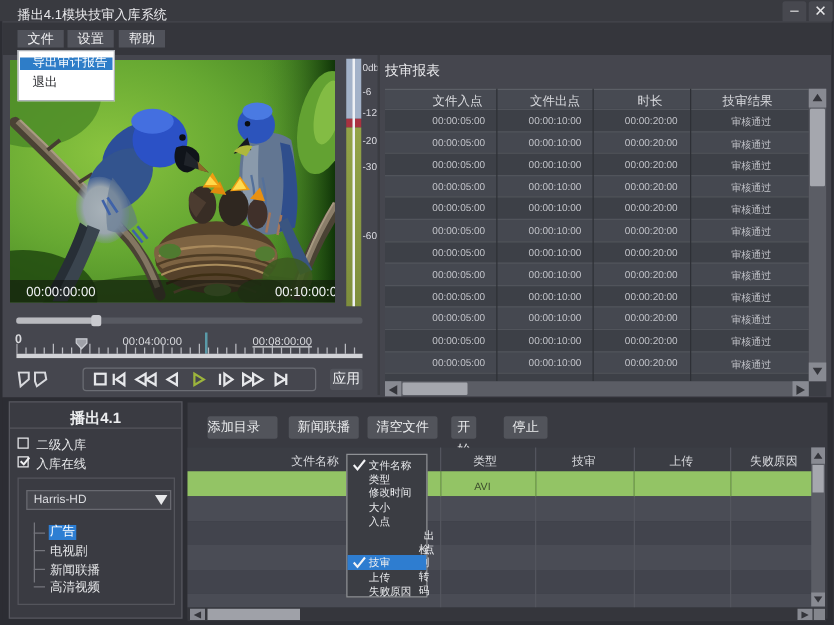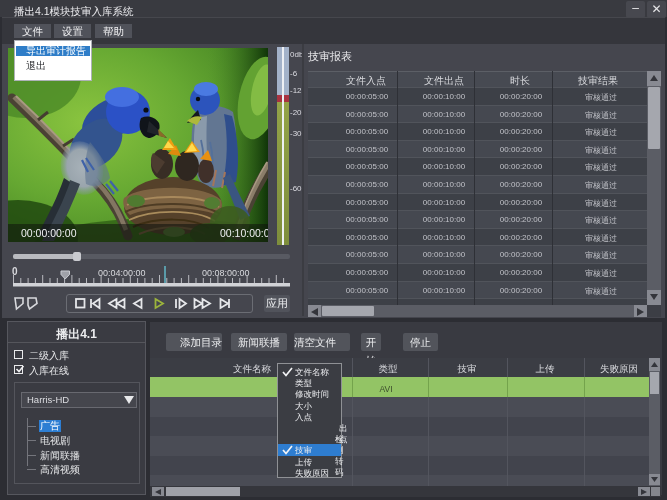--- a/index.html
+++ b/index.html
@@ -117,21 +117,21 @@
 <div class="abs" style="left:290px;top:108px;font-size:8px;color:#dcdce2;">-20</div>
 <div class="abs" style="left:290px;top:129px;font-size:8px;color:#dcdce2;">-30</div>
 <div class="abs" style="left:290px;top:184px;font-size:8px;color:#dcdce2;">-60</div>
 
 <div class="abs" style="left:13px;top:254px;width:277px;height:5px;background:#585a62;border-radius:2px;"></div>
 <div class="abs" style="left:13px;top:254px;width:62px;height:5px;background:#b9babf;border-radius:2px;"></div>
 <div class="abs" style="left:73px;top:252px;width:8px;height:9px;background:#c9cacf;border-radius:2px;"></div>
 
 <div class="abs" style="left:12px;top:266px;font-size:10px;font-weight:bold;color:#d8d9dd;">0</div>
 <div class="abs" style="left:98px;top:268px;font-size:9px;color:#d8d9dd;">00:04:00:00</div>
-<div class="abs" style="left:202px;top:268px;font-size:9px;color:#d8d9dd;">00:08:00:00</div>
+<div class="abs" style="left:202px;top:268px;font-size:9px;color:#d8d9dd;text-decoration:underline;">00:08:00:00</div>
 <div class="abs" style="left:164px;top:266px;width:2px;height:17px;background:#5a9aa8;"></div>
 <svg class="abs" style="left:13px;top:271px;" width="278" height="16">
   <g stroke="#b9bac0" stroke-width="1" id="ticks">
       <line x1="0.5" y1="4" x2="0.5" y2="12"></line>
       <line x1="7.8" y1="7" x2="7.8" y2="12"></line>
       <line x1="15.1" y1="7" x2="15.1" y2="12"></line>
       <line x1="22.4" y1="7" x2="22.4" y2="12"></line>
       <line x1="29.7" y1="4" x2="29.7" y2="12"></line>
       <line x1="37" y1="7" x2="37" y2="12"></line>
       <line x1="44.3" y1="7" x2="44.3" y2="12"></line>
@@ -310,23 +310,23 @@
   <div class="abs" style="left:19px;top:118px;width:9px;height:1px;background:#74757c;"></div>
   <div class="abs" style="left:19px;top:133px;width:9px;height:1px;background:#74757c;"></div>
   <div class="abs" style="left:19px;top:147px;width:9px;height:1px;background:#74757c;"></div>
   <div class="abs" style="left:31px;top:98px;padding:0 1px;font-size:10px;line-height:12px;color:#fff;background:#2d7ed3;">广告</div>
   <div class="abs" style="left:32px;top:112px;font-size:10px;color:#e6e7e9;">电视剧</div>
   <div class="abs" style="left:32px;top:127px;font-size:10px;color:#e6e7e9;">新闻联播</div>
   <div class="abs" style="left:32px;top:141px;font-size:10px;color:#e6e7e9;">高清视频</div>
 </div>
 
 <div class="abs" style="left:150px;top:322px;width:512px;height:173px;background:#393a41;" id="brpanel">
-    <div class="abs" style="left:16px;top:11px;width:56px;height:18px;background:#52545b;border-radius:2px;color:#ecedef;font-size:10.5px;text-align:right;line-height:18px;">添加目录</div>
+    <div class="abs" style="left:16px;top:11px;width:56px;height:18px;background:#52545b;border-radius:2px;color:#ecedef;font-size:10.5px;text-align:left;line-height:18px;">添加目录</div>
     <div class="abs" style="left:81px;top:11px;width:56px;height:18px;background:#52545b;border-radius:2px;color:#ecedef;font-size:10.5px;text-align:center;line-height:18px;">新闻联播</div>
-    <div class="abs" style="left:144px;top:11px;width:56px;height:18px;background:#52545b;border-radius:2px;color:#ecedef;font-size:10.5px;text-align:left;line-height:18px;">清空文件</div>
+    <div class="abs" style="left:144px;top:11px;width:56px;height:18px;background:#52545b;border-radius:2px;color:#ecedef;font-size:10.5px;text-align:center;line-height:18px;">清空文件</div>
     <div class="abs" style="left:211px;top:11px;width:20px;height:18px;background:#52545b;border-radius:2px;color:#ecedef;font-size:10.5px;text-align:center;line-height:18px;">开始</div>
     <div class="abs" style="left:253px;top:11px;width:35px;height:18px;background:#52545b;border-radius:2px;color:#ecedef;font-size:10.5px;text-align:center;line-height:18px;">停止</div>
     <div class="abs" style="left:0;top:36px;width:500px;height:19px;background:#3b3d44;"></div>
     <div class="abs" style="left:57px;top:41px;width:90px;text-align:center;font-size:9.5px;color:#d9dade;">文件名称</div>
     <div class="abs" style="left:193px;top:41px;width:90px;text-align:center;font-size:9.5px;color:#d9dade;">类型</div>
     <div class="abs" style="left:272px;top:41px;width:90px;text-align:center;font-size:9.5px;color:#d9dade;">技审</div>
     <div class="abs" style="left:350px;top:41px;width:90px;text-align:center;font-size:9.5px;color:#d9dade;">上传</div>
     <div class="abs" style="left:424px;top:41px;width:90px;text-align:center;font-size:9.5px;color:#d9dade;">失败原因</div>
     <div class="abs" style="left:0;top:55px;width:500px;height:20px;background:#93c465;"></div>
     <div class="abs" style="left:62px;top:74px;width:80px;text-align:right;font-size:8.5px;color:#3c4d2c;text-decoration:underline;">动物世界</div>

